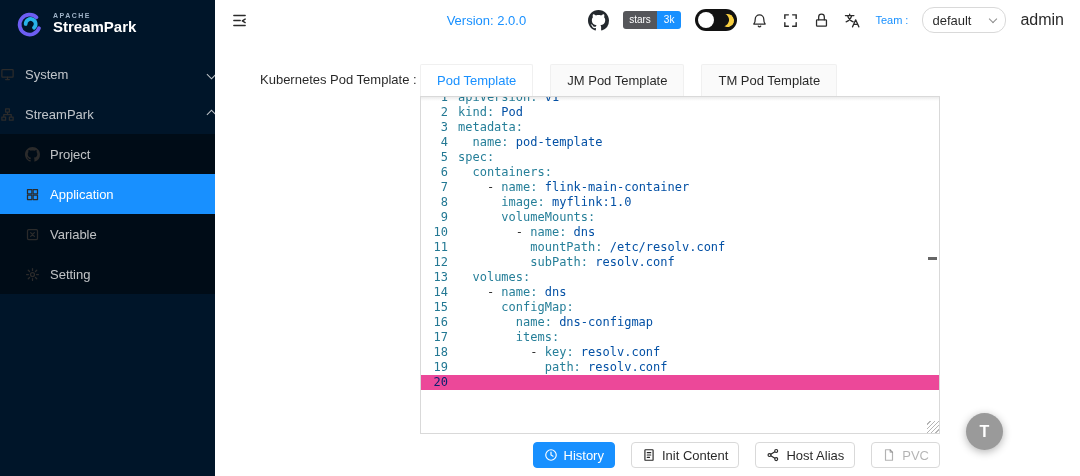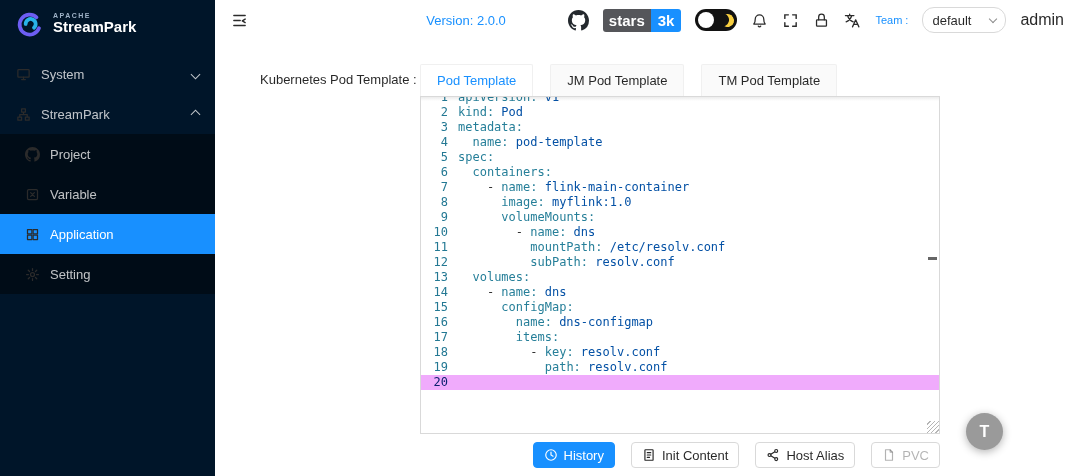--- a/index.html
+++ b/index.html
@@ -7,40 +7,40 @@
     font-family:"Liberation Sans",sans-serif;color:rgba(0,0,0,.85)}
   .app{display:flex;width:1080px;height:476px;position:relative}
 
   
   .sidebar{width:215px;background:#001529;flex-shrink:0;overflow:hidden}
   .logo{height:48px;display:flex;align-items:center;gap:9px;padding:0 14px;cursor:pointer}
   .logo-mark{width:30px;height:30px;flex-shrink:0}
   .logo-super{display:block;font-size:7px;letter-spacing:1.5px;color:#9fb3c8;font-weight:700}
   .logo-title{display:block;font-size:15px;color:#fff;font-weight:600;line-height:1.1}
   .menu{margin-top:6px}
-  .menu-item{height:40px;display:flex;align-items:center;gap:10px;padding:0 16px;
+  .menu-item{height:40px;display:flex;align-items:center;gap:10px;padding:0 0;
     font-size:13px;color:rgba(255,255,255,.75);cursor:pointer}
   .menu-item .icon{width:15px;height:15px}
   .menu-item .chev{margin-left:auto}
   .submenu{background:#000c17}
   .submenu .menu-item{padding-left:25px}
   .menu-item.active{background:#1890ff;color:#fff}
   .chev{width:7px;height:7px;border-right:1.5px solid currentColor;border-bottom:1.5px solid currentColor;display:inline-block}
   .chev.down{transform:rotate(45deg)}
   .chev.up{transform:rotate(-135deg)}
 
   
   .page{flex:1;display:flex;flex-direction:column;min-width:0}
   .header{height:40px;display:flex;align-items:center;padding:0 16px;gap:14px;background:#fff;flex-shrink:0}
   .icon{display:inline-flex;width:17px;height:17px;color:#2b2b2b;flex-shrink:0}
   .icon svg{width:100%;height:100%}
   .spacer{flex:1}
   .version{color:#1890ff;font-size:13px;margin-right:48px;white-space:nowrap}
   .gh{width:21px;height:21px;cursor:pointer}
-  .stars-badge{display:inline-flex;font-size:15px;font-weight:700;border-radius:3px;overflow:hidden;line-height:1;cursor:pointer}
+  .stars-badge{display:inline-flex;font-size:10px;font-weight:400;border-radius:3px;overflow:hidden;line-height:1;cursor:pointer}
   .stars-badge .l{background:#55565a;color:#fff;padding:4px 6px}
   .stars-badge .r{background:#1890ff;color:#fff;padding:4px 7px}
   .theme-toggle{width:42px;height:22px;background:#121212;border-radius:11px;display:inline-flex;
     align-items:center;justify-content:space-between;padding:0 3px;cursor:pointer;flex-shrink:0}
   .knob{width:16px;height:16px;border-radius:50%;background:#fff}
   .moon{width:13px;height:13px;border-radius:50%;box-shadow:inset -4px -3px 0 0 #f8cf40;transform:rotate(-30deg)}
   .team-label{color:#1890ff;font-size:11px;white-space:nowrap}
   .team-select{min-width:84px;height:26px;border:1px solid #d9d9d9;border-radius:12px;background:#fff;
     display:inline-flex;align-items:center;justify-content:space-between;gap:8px;padding:0 9px;
     font-size:13px;cursor:pointer}
@@ -56,21 +56,21 @@
   .tab{padding:8px 16px;font-size:13px;background:#fafafa;border:1px solid #f0f0f0;border-bottom:none;
     border-radius:2px 2px 0 0;cursor:pointer;white-space:nowrap}
   .tab.active{background:#fff;color:#1890ff}
 
   .editor{position:relative;border:1px solid #d9d9d9;height:338px;overflow:hidden;background:#fff;
     font-family:"DejaVu Sans Mono",monospace;font-size:12px}
   .editor::before{content:"";position:absolute;top:0;left:0;right:0;height:4px;
     background:linear-gradient(rgba(0,0,0,.08),transparent);z-index:2;pointer-events:none}
   .code{margin-top:-7px}
   .code-line{display:flex;height:15px;line-height:15px;white-space:pre}
-  .code-line.current{background:#f0abfc}
+  .code-line.current{background:#ec4899}
   .gutter-num{width:37px;text-align:right;padding-right:10px;color:#237893;flex-shrink:0}
   .code-line.current .gutter-num{color:#0b216f}
   .tok-k{color:#267f99}.tok-v{color:#0451a5}.tok-p{color:#333}
   .overview-mark{position:absolute;right:2px;top:160px;width:9px;height:3px;background:#666;z-index:3}
   .resize-grip{position:absolute;right:0;bottom:0;width:12px;height:12px;cursor:nwse-resize;z-index:3;
     background:repeating-linear-gradient(135deg,transparent,transparent 2px,#b5b5b5 2px,#b5b5b5 3px)}
 
   .actions{width:520px;display:flex;justify-content:flex-end;gap:16px;margin-top:8px;margin-left:160px}
   .btn{height:26px;display:inline-flex;align-items:center;gap:6px;padding:0 10px;font-size:13px;
     border-radius:4px;border:1px solid #d9d9d9;background:#fff;color:rgba(0,0,0,.85);cursor:pointer;
@@ -126,39 +126,39 @@
         </div>
         <div class="submenu">
           <div class="menu-item">
             <span class="icon">
               <svg viewBox="0 0 16 16" fill="currentColor">
                 <path d="M8 0C3.58 0 0 3.58 0 8c0 3.54 2.29 6.53 5.47 7.59.4.07.55-.17.55-.38 0-.19-.01-.82-.01-1.49-2.01.37-2.53-.49-2.69-.94-.09-.23-.48-.94-.82-1.13-.28-.15-.68-.52-.01-.53.63-.01 1.08.58 1.23.82.72 1.21 1.87.87 2.33.66.07-.52.28-.87.51-1.07-1.78-.2-3.64-.89-3.64-3.95 0-.87.31-1.59.82-2.15-.08-.2-.36-1.02.08-2.12 0 0 .67-.21 2.2.82.64-.18 1.32-.27 2-.27s1.36.09 2 .27c1.53-1.04 2.2-.82 2.2-.82.44 1.1.16 1.92.08 2.12.51.56.82 1.27.82 2.15 0 3.07-1.87 3.75-3.65 3.95.29.25.54.73.54 1.48 0 1.07-.01 1.93-.01 2.2 0 .21.15.46.55.38A8.01 8.01 0 0 0 16 8c0-4.42-3.58-8-8-8z"></path>
               </svg>
             </span>
             <span>Project</span>
           </div>
-          <div class="menu-item">
-            <span class="icon">
-              <svg viewBox="0 0 24 24" fill="none" stroke="currentColor" stroke-width="2" stroke-linecap="round">
-                <rect x="4" y="4" width="16" height="16" rx="2"></rect>
-                <path d="M9 9l6 6M15 9l-6 6"></path>
-              </svg>
-            </span>
-            <span>Variable</span>
-          </div>
           <div class="menu-item active">
             <span class="icon">
               <svg viewBox="0 0 24 24" fill="none" stroke="currentColor" stroke-width="2" stroke-linejoin="round">
                 <rect x="4" y="4" width="7" height="7"></rect>
                 <rect x="13" y="4" width="7" height="7"></rect>
                 <rect x="4" y="13" width="7" height="7"></rect>
                 <rect x="13" y="13" width="7" height="7"></rect>
               </svg>
             </span>
             <span>Application</span>
+          </div>
+          <div class="menu-item">
+            <span class="icon">
+              <svg viewBox="0 0 24 24" fill="none" stroke="currentColor" stroke-width="2" stroke-linecap="round">
+                <rect x="4" y="4" width="16" height="16" rx="2"></rect>
+                <path d="M9 9l6 6M15 9l-6 6"></path>
+              </svg>
+            </span>
+            <span>Variable</span>
           </div>
           <div class="menu-item">
             <span class="icon">
               <svg viewBox="0 0 24 24" fill="none" stroke="currentColor" stroke-width="2" stroke-linecap="round">
                 <circle cx="12" cy="12" r="3.2"></circle>
                 <path d="M12 2.5v3M12 18.5v3M2.5 12h3M18.5 12h3M5.2 5.2l2.1 2.1M16.7 16.7l2.1 2.1M18.8 5.2l-2.1 2.1M7.3 16.7l-2.1 2.1"></path>
               </svg>
             </span>
             <span>Setting</span>
           </div>

